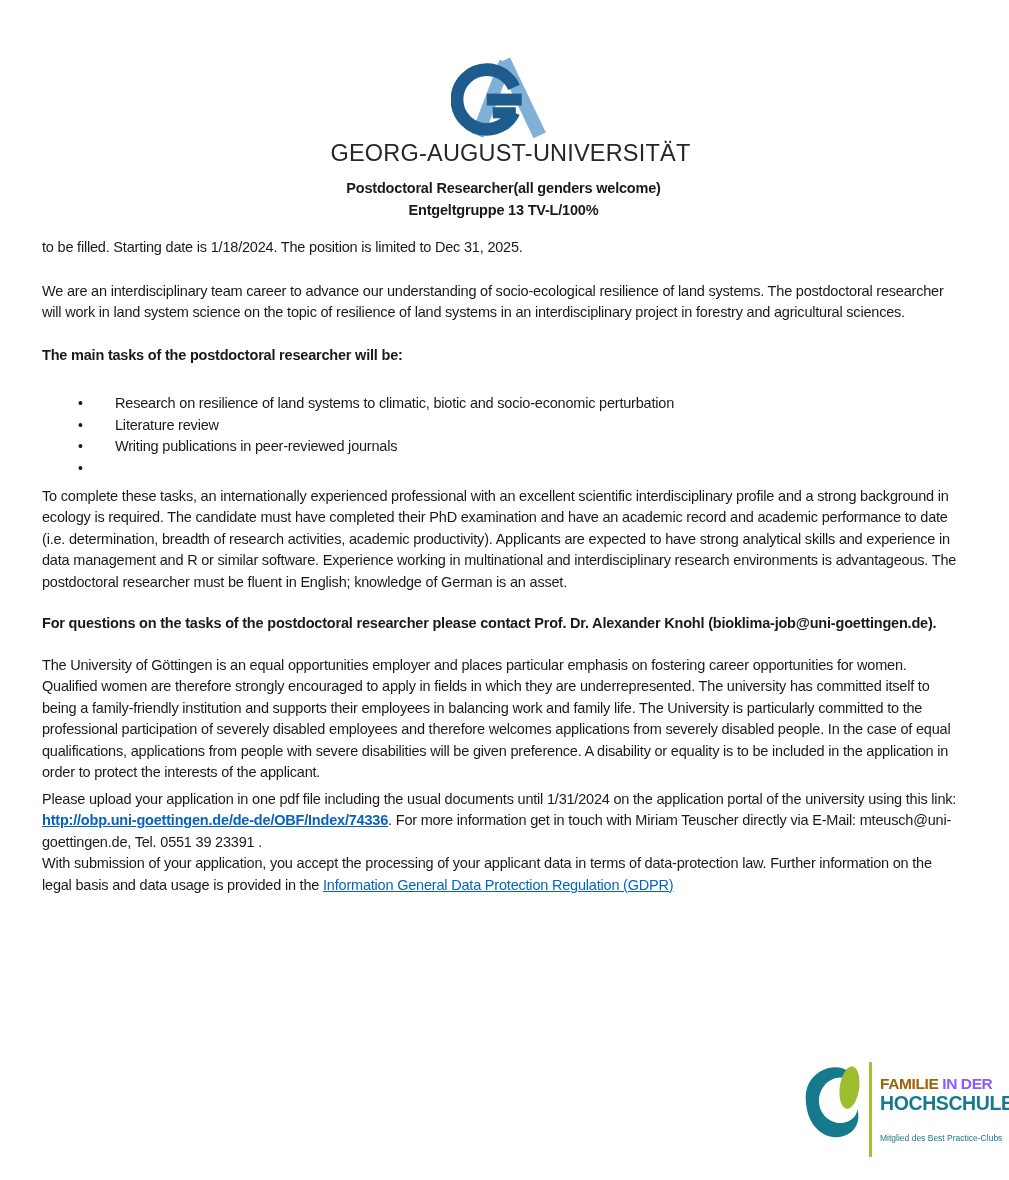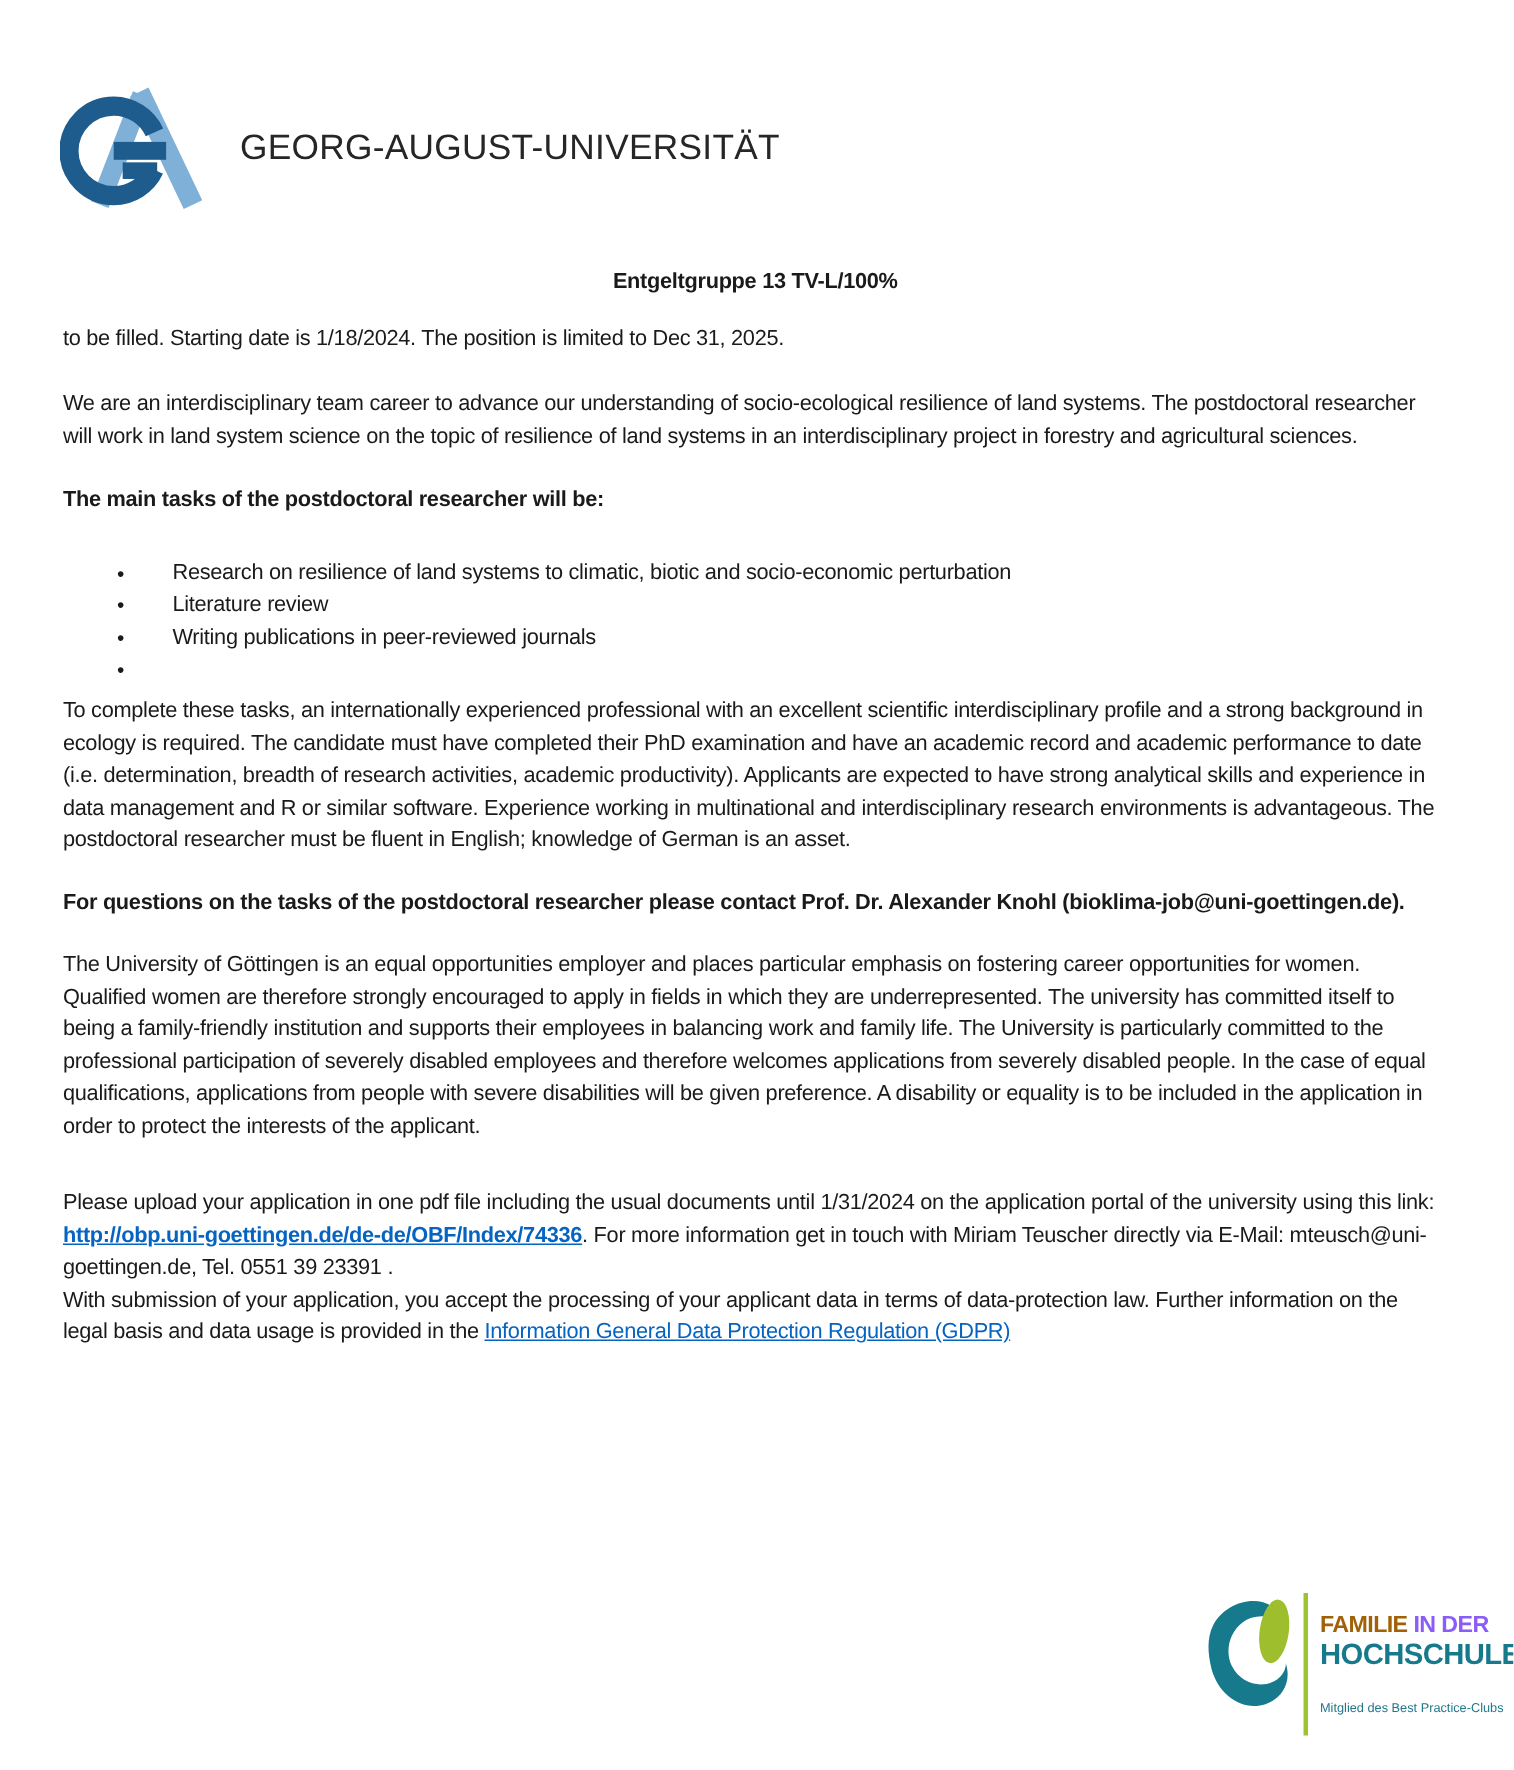--- a/index.html
+++ b/index.html
@@ -11,42 +11,42 @@
     font-family:"Liberation Sans", sans-serif;
     color:#1a1a1a;
     overflow:hidden;
   }
   .content {
     position:absolute; left:42px; top:0; width:923px;
     font-size:14.5px; letter-spacing:-0.2px; line-height:21.5px;
   }
   .logo-block {
     margin-top:55px; margin-left:-2px;
-    display:flex; align-items:center; height:85px;
+    display:flex; align-items:center; height:85px;flex-direction:column;
   }
   .ga-mark { width:104px; height:84px; flex:none; }
   .wordmark {
     margin-left:16px; color:#262626;
     font-size:23.5px; line-height:28px; letter-spacing:0.2px;
     font-weight:normal;
   }
   .p-intro       { margin-top:34px; }
   .heading-block { margin-top:38px; text-align:center; font-weight:bold; }
   .p-filled      { margin-top:16px; }
   .p-team        { margin-top:22px; }
   .h-tasks       { margin-top:21px; font-weight:bold; }
   .task-list     { margin-top:27px; list-style:none; }
   .task-list li  { position:relative; padding-left:73px; line-height:21.5px; }
   .task-list li .bullet {
     position:absolute; left:36px; top:0; font-size:14px;
   }
   .p-require     { margin-top:28px; }
   .p-contact     { margin-top:20px; font-weight:bold; }
   .p-equal       { margin-top:20px; }
-  .p-apply       { margin-top:30px; }
+  .p-apply       { margin-top:5px; }
   .h-note        { margin-top:18px; font-weight:bold; }
   .p-note        { margin-top:0; }
   a.doc-link {
     color:#0563c1; text-decoration:underline; cursor:pointer;
   }
   a.doc-link.bold { font-weight:bold; }
 
   
   .fam-logo {
     position:absolute; left:799px; top:1062px;
@@ -81,20 +81,21 @@
 
         <rect x="49" y="58" width="27" height="13" fill="#1e5c8e"></rect>
       </svg>
       <div class="wordmark">
         <div>GEORG-AUGUST-UNIVERSITÄT</div>
       </div>
     </div>
 
 
     <div class="heading-block">
+      <div>Postdoctoral Researcher(all genders welcome)</div>
       <div>Entgeltgruppe 13 TV-L/100%</div>
     </div>
 
     <p class="p-filled">to be filled. Starting date is 1/18/2024. The position is limited to Dec 31, 2025.</p>
 
     <p class="p-team">We are an interdisciplinary team career to advance our understanding of socio-ecological resilience of land systems. The postdoctoral researcher will work in land system science on the topic of resilience of land systems in an interdisciplinary project in forestry and agricultural sciences.</p>
 
     <p class="h-tasks">The main tasks of the postdoctoral researcher will be:</p>
 
     <ul class="task-list">

